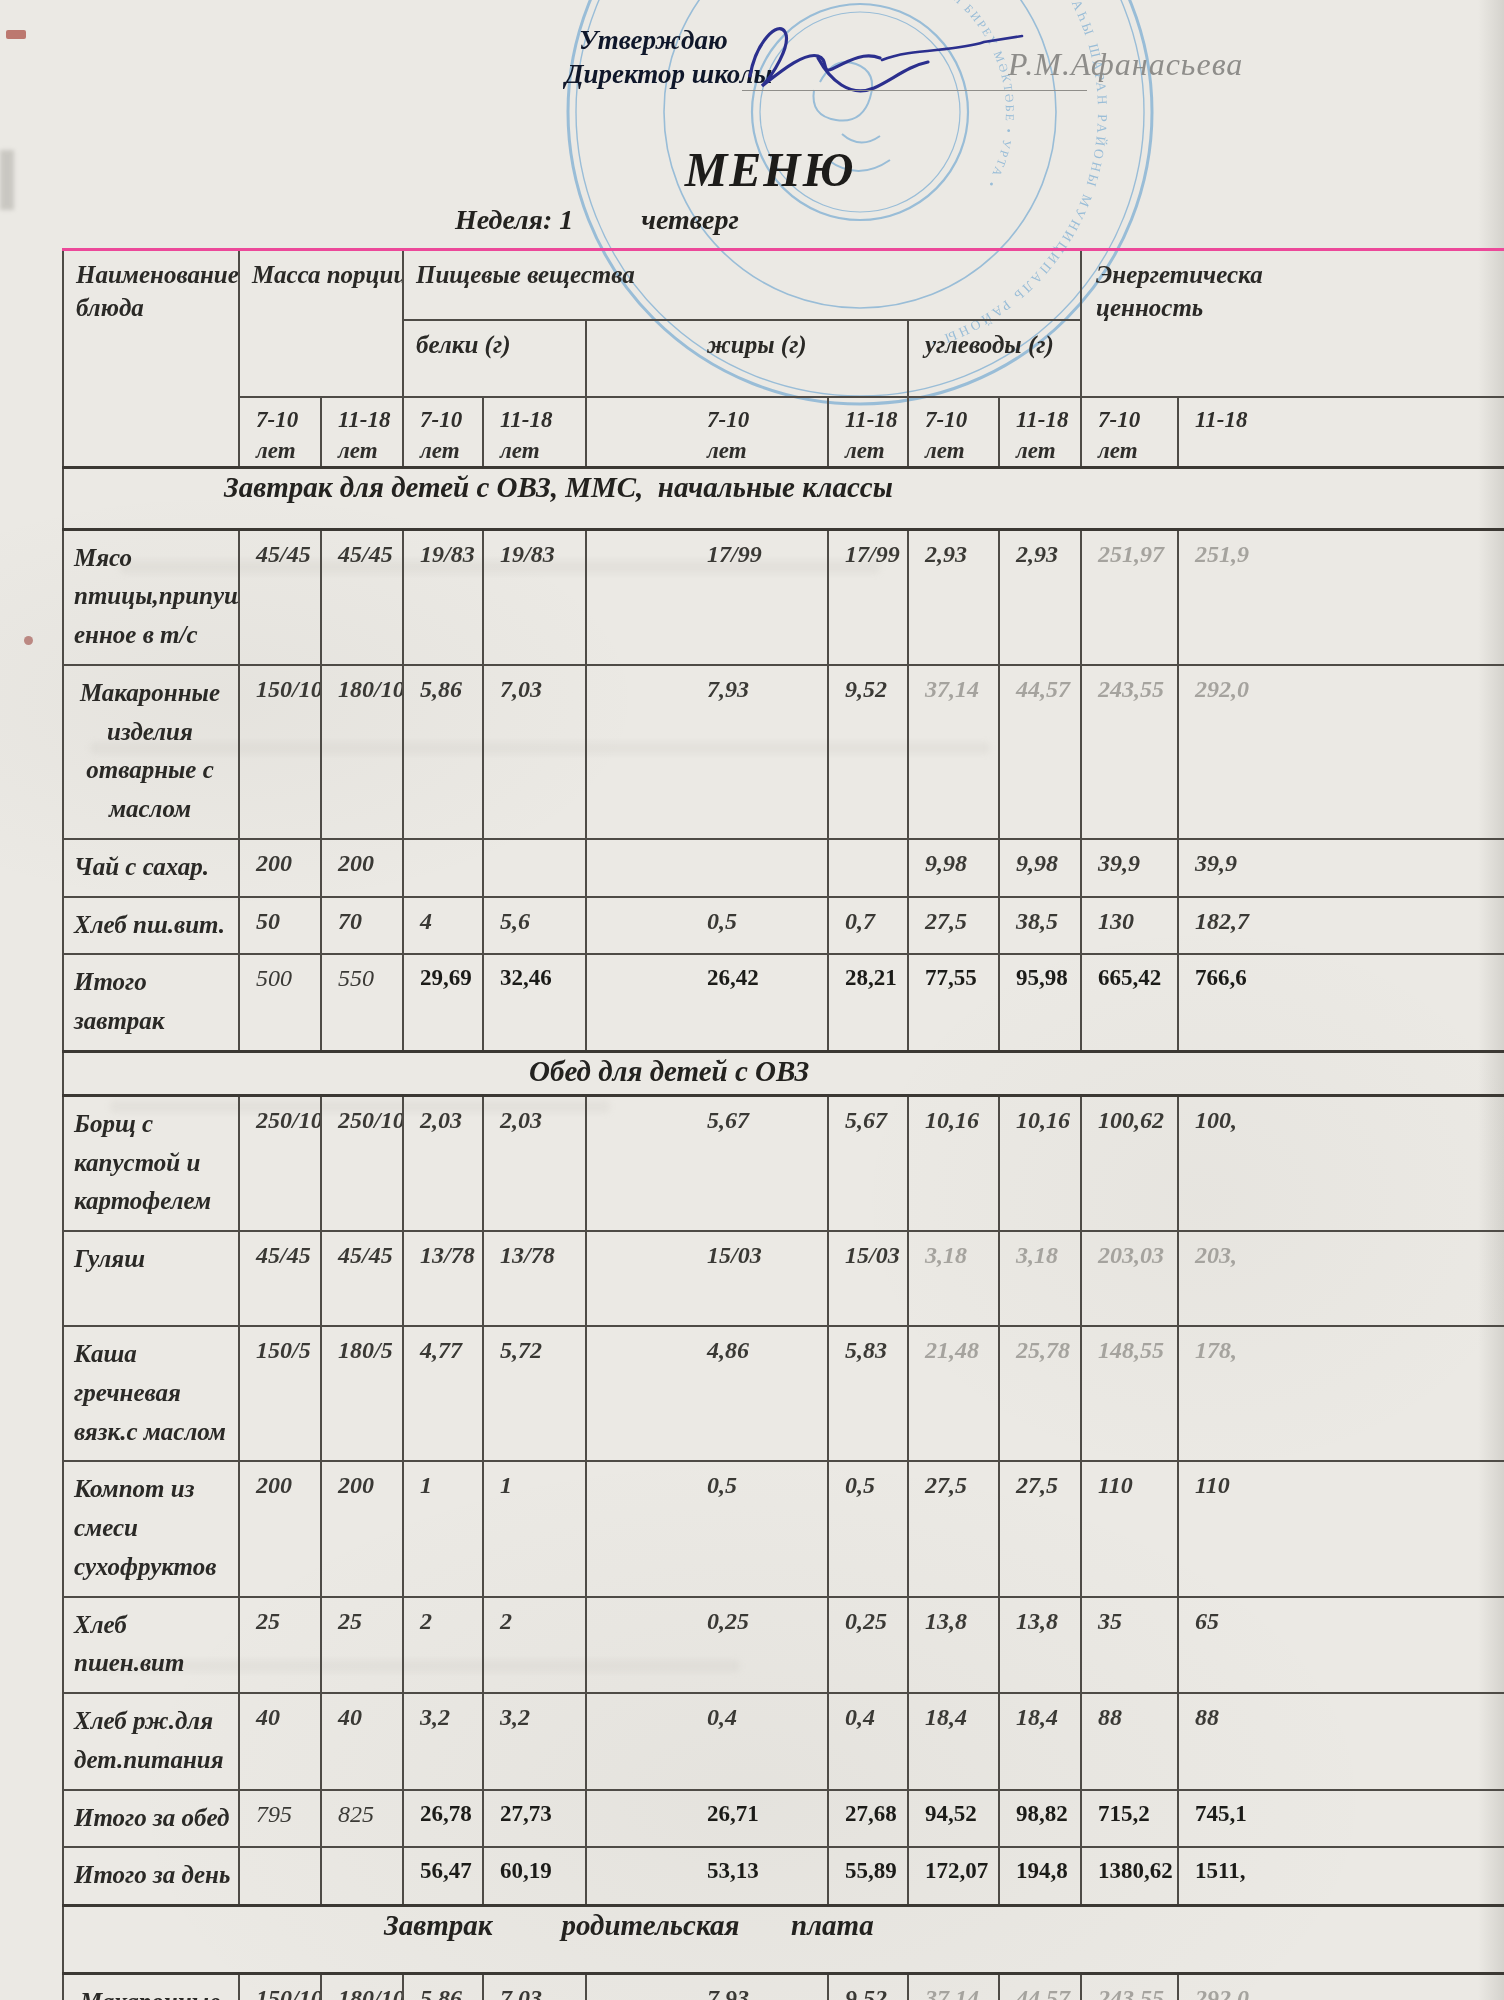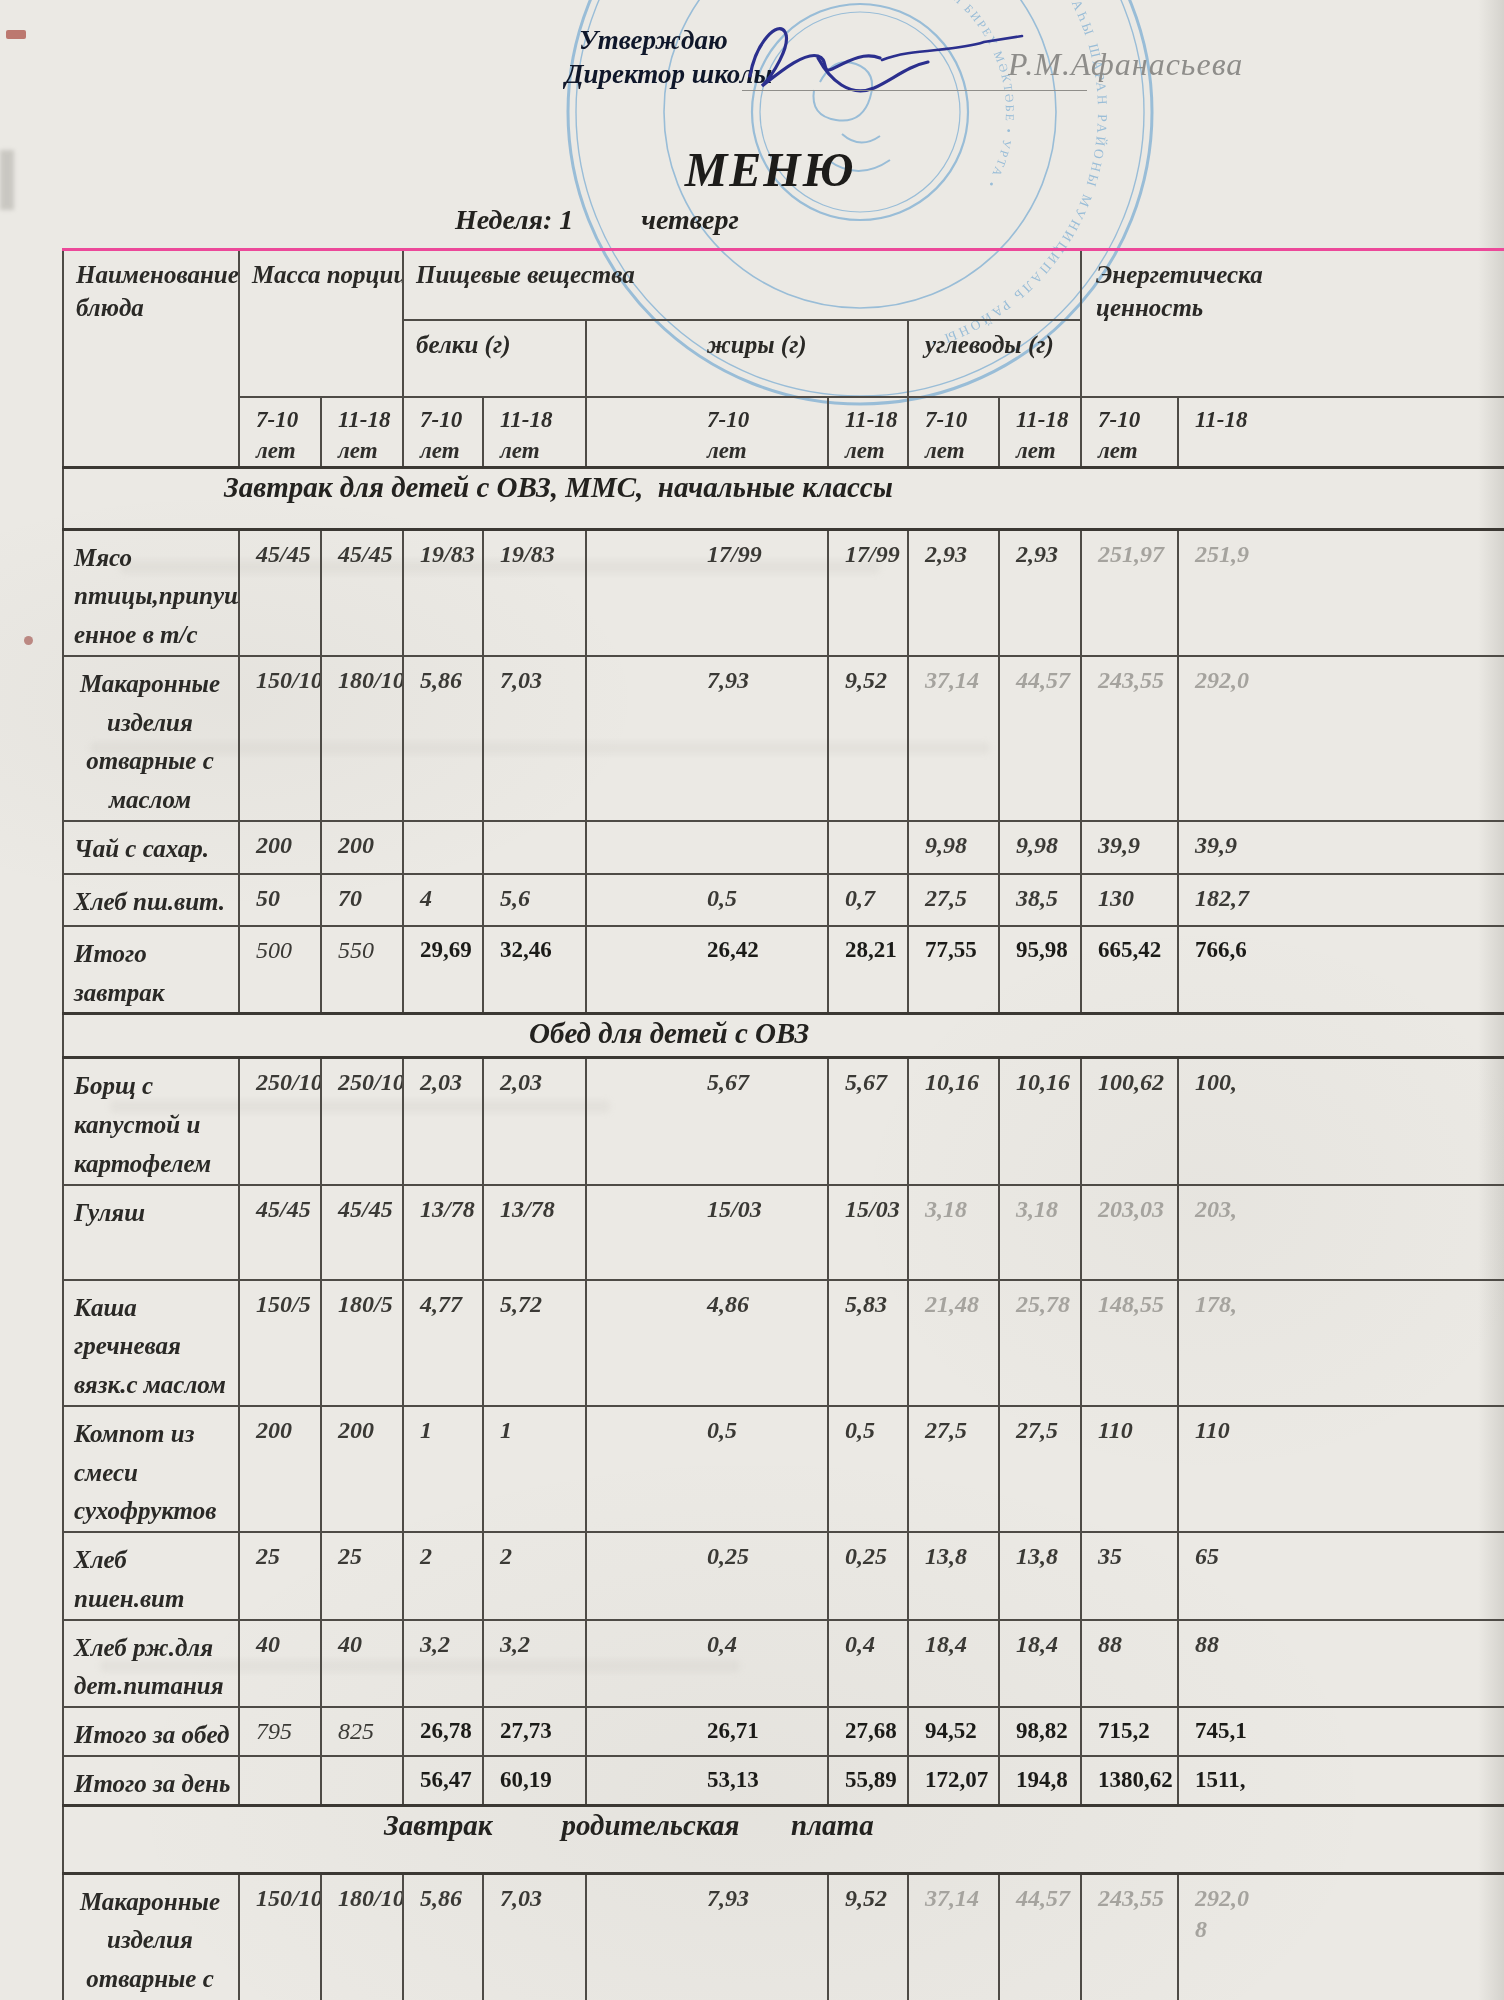--- a/index.html
+++ b/index.html
@@ -37,21 +37,21 @@
   table.menu{position:absolute;left:62px;top:248px;width:1450px;border-collapse:collapse;table-layout:fixed;}
   table.menu td{border:2px solid #4e4b46;vertical-align:top;overflow:hidden;}
   .hc{font-weight:700;font-style:italic;font-size:25px;padding:8px 4px 0 12px;line-height:1.3;color:#2a2926;}
   .nutr-h,.mass-h{white-space:nowrap;}
   .prot-h{}
   .fat-h{padding-left:120px;white-space:nowrap;}
   .carb-h{padding-left:16px;white-space:nowrap;}
   .energy-h{vertical-align:middle;white-space:pre-line;padding-left:14px;}
   .age{font-weight:700;font-style:italic;font-size:23px;padding:6px 2px 0 16px;white-space:pre-line;line-height:1.35;}
   td.c5{padding-left:120px;}
-  .dish{font-weight:700;font-style:italic;font-size:25px;padding:8px 4px 0 10px;line-height:1.55;color:#2a2926;}
+  .dish{font-weight:700;font-style:italic;font-size:25px;padding:8px 4px 9px 10px;line-height:1.55;color:#2a2926;}
   .dish.ctr{text-align:center;padding-left:2px;}
   .val{font-style:italic;font-weight:700;font-size:24px;padding:8px 2px 0 16px;line-height:1.3;color:#3a3935;}
   .tot{font-style:normal;font-weight:700;color:#1b1b18;font-size:23px;margin-top:8px;}
   tr.totrow td.val.mcol{font-weight:400;}
   .faded{color:#a5a39e;}
   tr.sect td{border-top:3px solid #3b3833;border-bottom:3px solid #3b3833;}
   .sect-t{font-weight:700;font-style:italic;font-size:29px;color:#23221f;white-space:pre;vertical-align:middle;padding-top:2px;}
   .st0{padding-left:160px;}
   .st1{padding-left:465px;}
   .st2{padding-left:320px;word-spacing:10px;}

